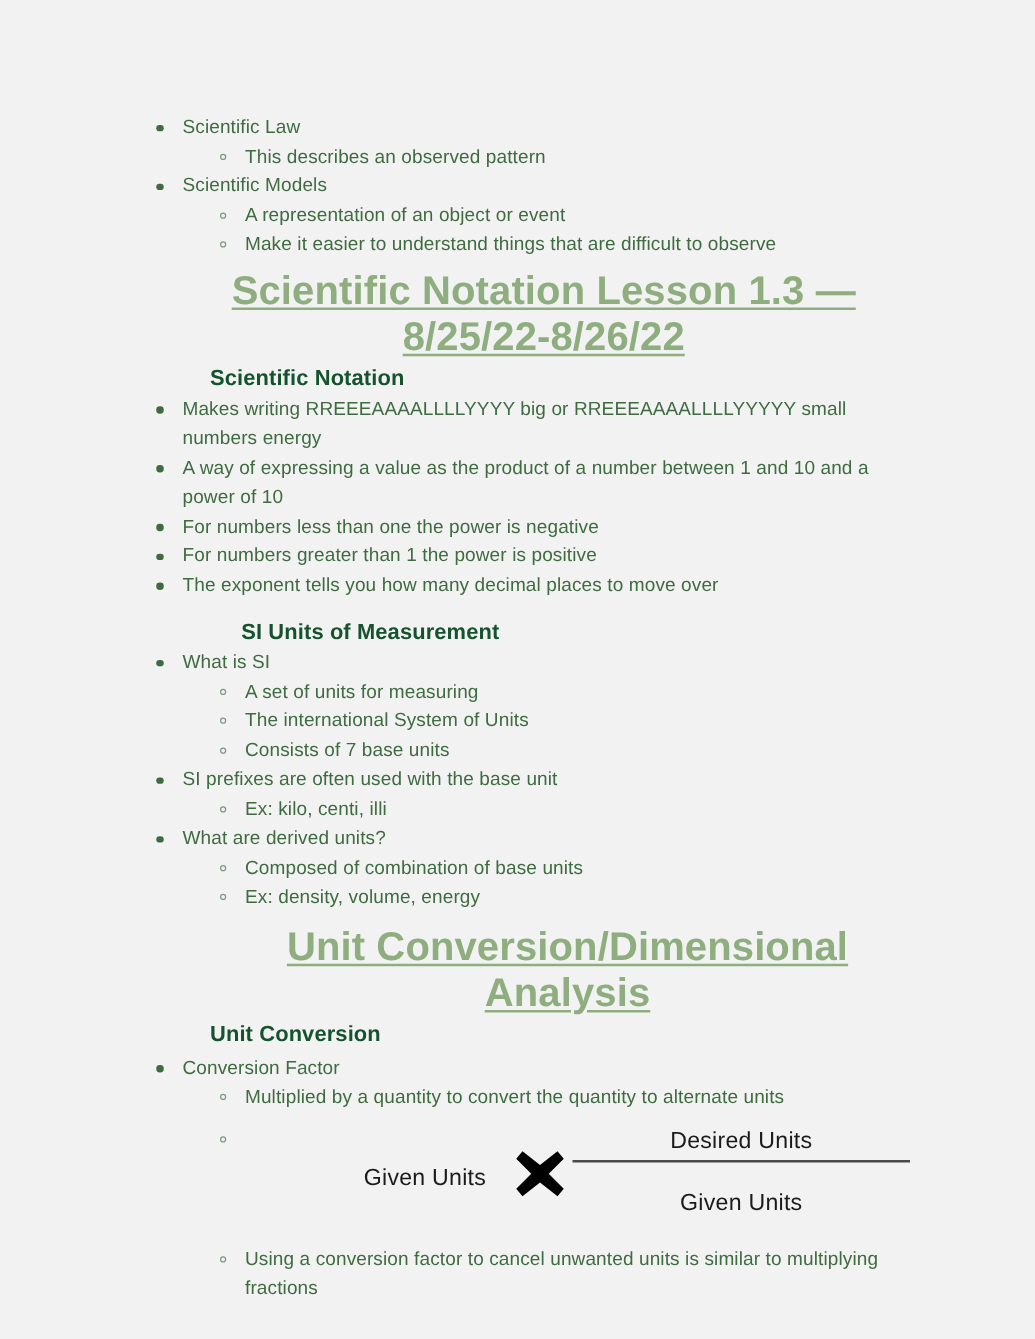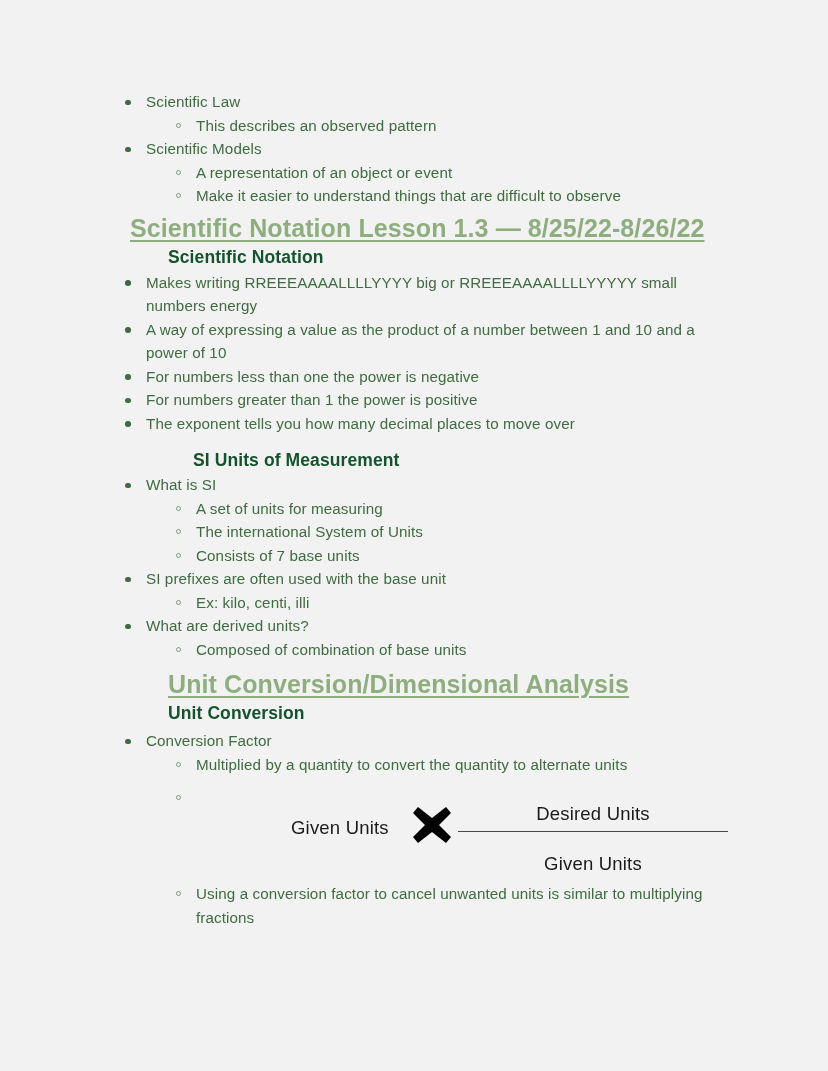--- a/index.html
+++ b/index.html
@@ -76,21 +76,22 @@
   
   li.l1 > ul.lvl2 > li.l2 { padding-left: 50px; }
   li.l1 > ul.lvl2 > li.l2::before { left: 30px; }
 
   
   ul.lvl1 > li.l2 { padding-left: 88px; }
   ul.lvl1 > li.l2::before { left: 68px; }
 
   
   .lesson-title {
-    font-size: 25px;
+    text-align: center;
+    font-size: 32px;
     font-weight: 700;
     color: #8fae7f;
     text-decoration: underline;
     text-underline-offset: 3px;
     text-decoration-thickness: 1.6px;
     letter-spacing: 0.1px;
     margin: 6px 0 4px 0;
     padding-left: 22px;
   }
   .sub-head {
@@ -129,21 +130,21 @@
   .f-times {
     position: absolute;
     left: 214px;
     top: 17px;
     width: 44px;
     height: 44px;
   }
   .f-frac {
     position: absolute;
     left: 262px;
-    top: 16px;
+    top: 0;
     width: 270px;
   }
   .f-num, .f-den {
     text-align: center;
     font-size: 18.5px;
     color: #1b1b1b;
     letter-spacing: 0.2px;
   }
   .f-num { padding-bottom: 5px; }
   .f-bar {
@@ -201,20 +202,21 @@
     <li class="l1">
       <span class="txt">SI prefixes are often used with the base unit</span>
       <ul class="lvl2">
         <li class="l2">Ex: kilo, centi, illi</li>
       </ul>
     </li>
     <li class="l1">
       <span class="txt">What are derived units?</span>
       <ul class="lvl2">
         <li class="l2">Composed of combination of base units</li>
+        <li class="l2">Ex: density, volume, energy</li>
       </ul>
     </li>
   </ul>
 
   <div class="lesson-title uc">Unit Conversion/Dimensional Analysis</div>
   <div class="sub-head uc">Unit Conversion</div>
 
   <ul class="lvl1">
     <li class="l1">
       <span class="txt">Conversion Factor</span>

